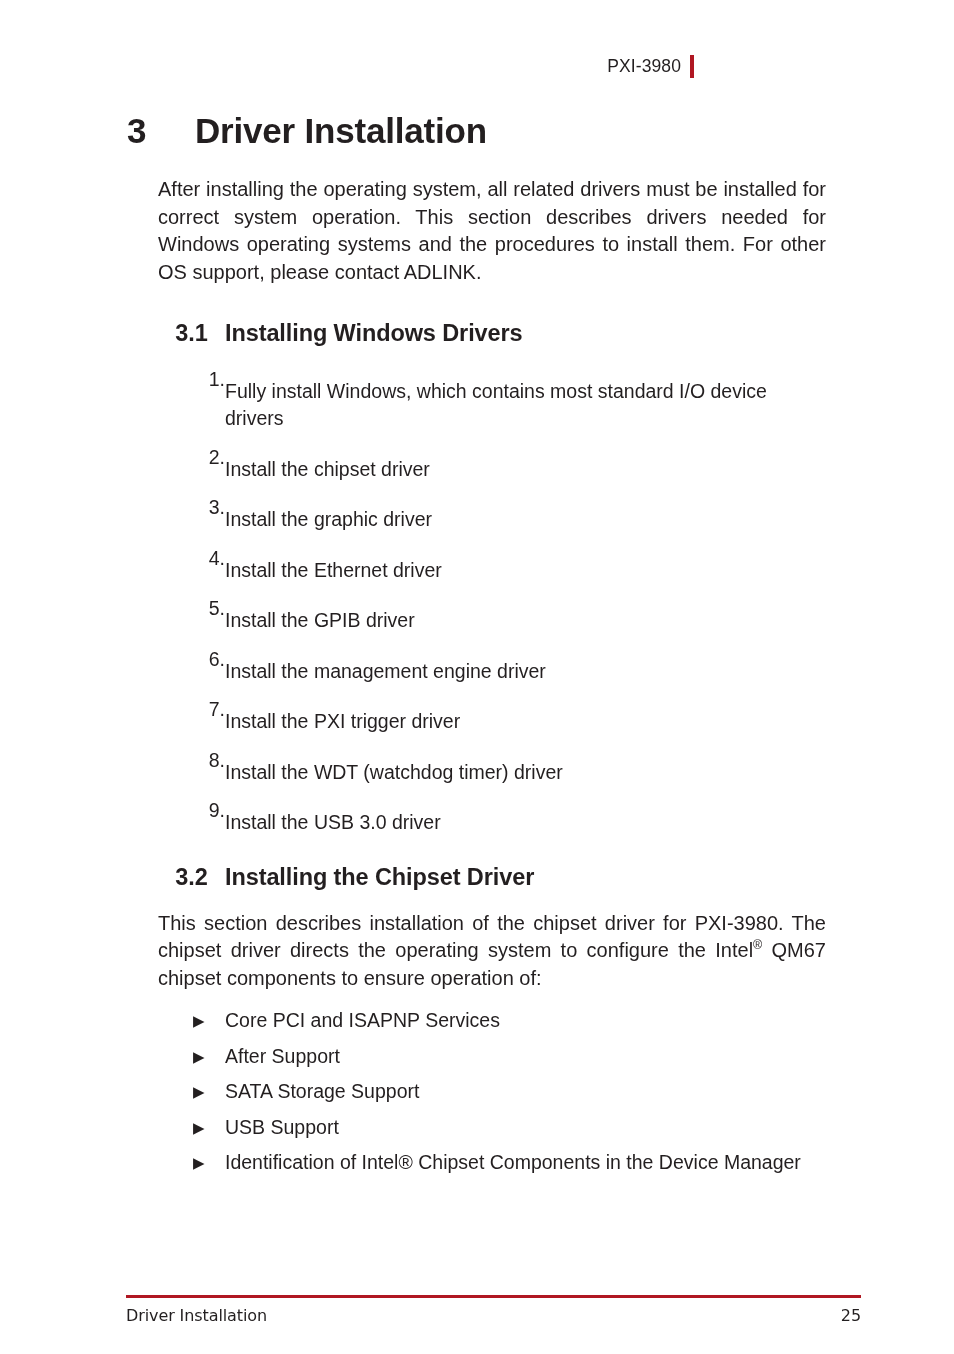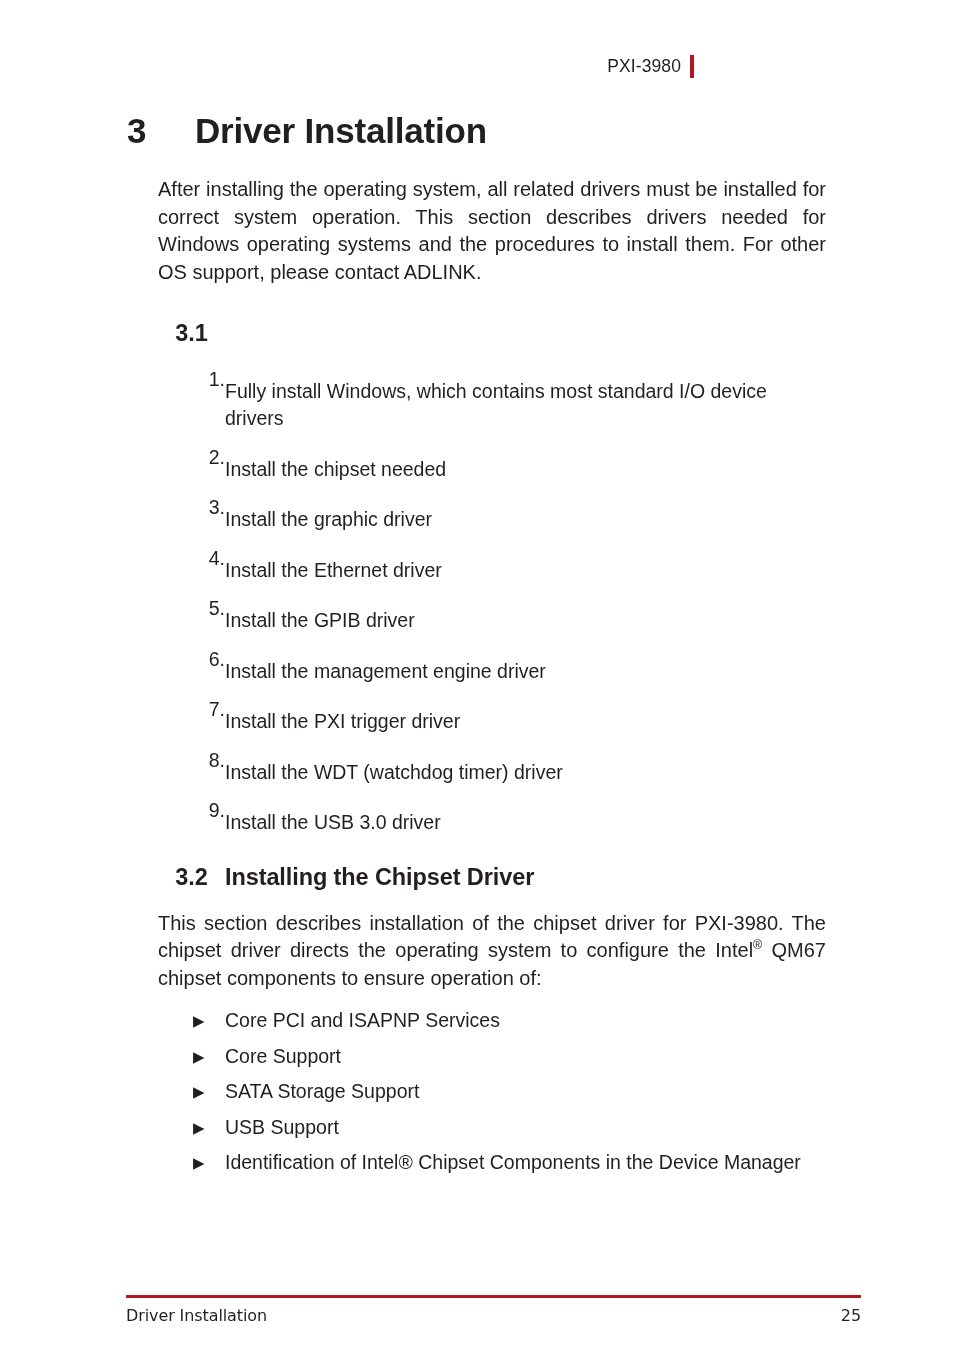--- a/index.html
+++ b/index.html
@@ -196,32 +196,33 @@
   </div>
 
   <div class="content">
 
     <p class="body-para">After installing the operating system, all related drivers must be installed for correct system operation. This section describes drivers needed for Windows operating systems and the procedures to install them. For other OS support, please contact ADLINK.</p>
 
     <div class="spacer-1"></div>
 
     <h2 class="section-head">
       <span class="sec-num">3.1</span>
+      <span>Installing Windows Drivers</span>
     </h2>
 
     <div class="spacer-2"></div>
 
     <ol class="num-list">
       <li>
         <span class="marker">1.</span>
         <span class="item-text">Fully install Windows, which contains most standard I/O device drivers</span>
       </li>
       <li style="margin-top:11px">
         <span class="marker">2.</span>
-        <span class="item-text">Install the chipset needed</span>
+        <span class="item-text">Install the chipset driver</span>
       </li>
       <li style="margin-top:11px">
         <span class="marker">3.</span>
         <span class="item-text">Install the graphic driver</span>
       </li>
       <li style="margin-top:11px">
         <span class="marker">4.</span>
         <span class="item-text">Install the Ethernet driver</span>
       </li>
       <li style="margin-top:11px">
@@ -259,21 +260,21 @@
 
     <div class="spacer-5"></div>
 
     <ul class="tri-list">
       <li>
         <span class="marker">▶</span>
         <span class="item-text">Core PCI and ISAPNP Services</span>
       </li>
       <li style="margin-top:8px">
         <span class="marker">▶</span>
-        <span class="item-text">Core Support</span>
+        <span class="item-text">After Support</span>
       </li>
       <li style="margin-top:8px">
         <span class="marker">▶</span>
         <span class="item-text">SATA Storage Support</span>
       </li>
       <li style="margin-top:8px">
         <span class="marker">▶</span>
         <span class="item-text">USB Support</span>
       </li>
       <li style="margin-top:8px">

